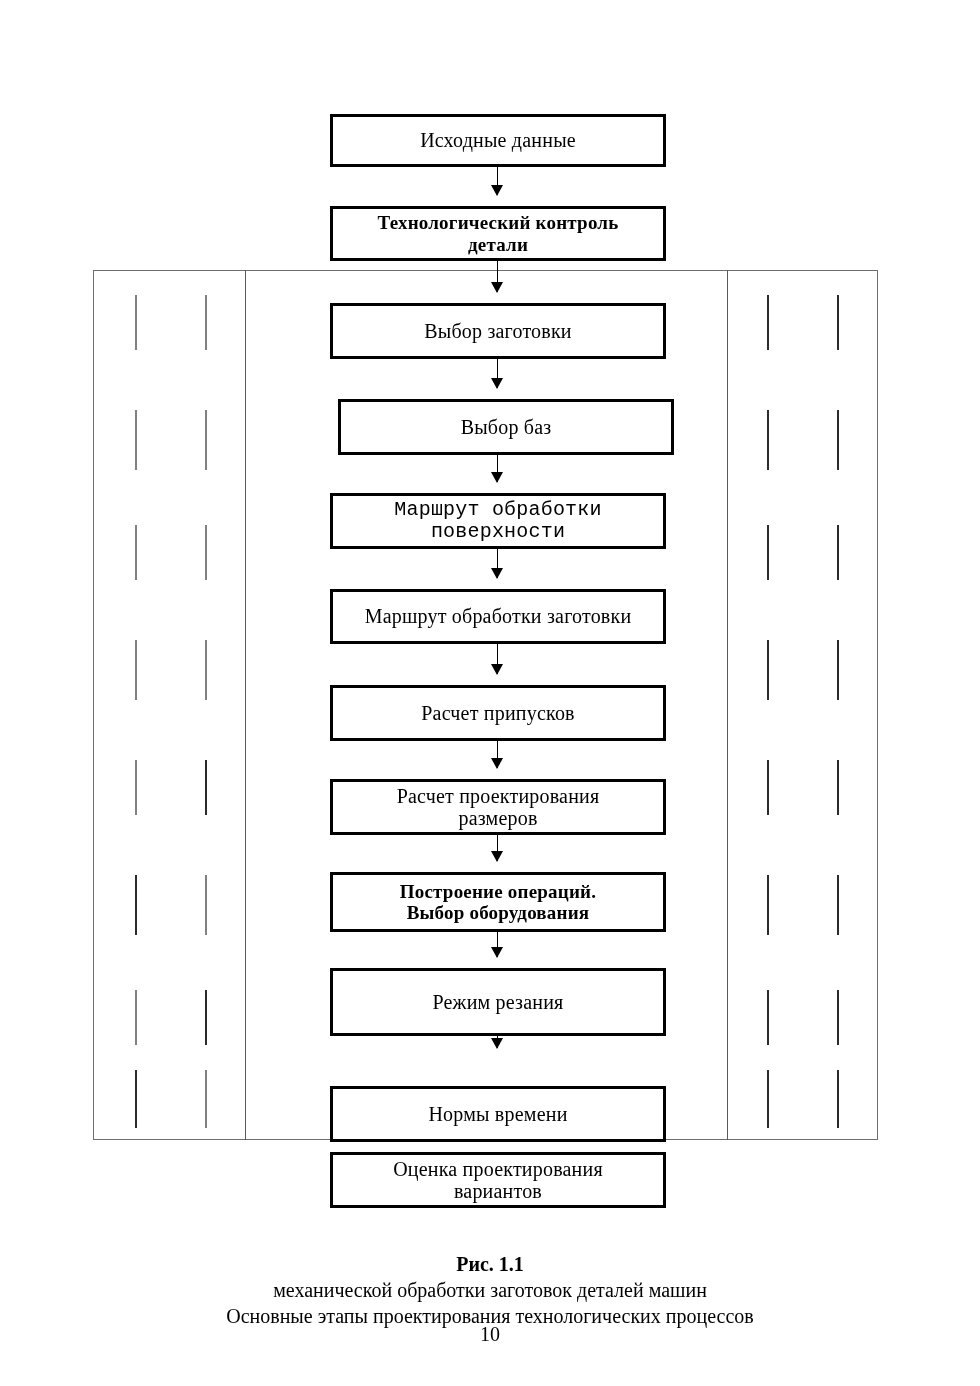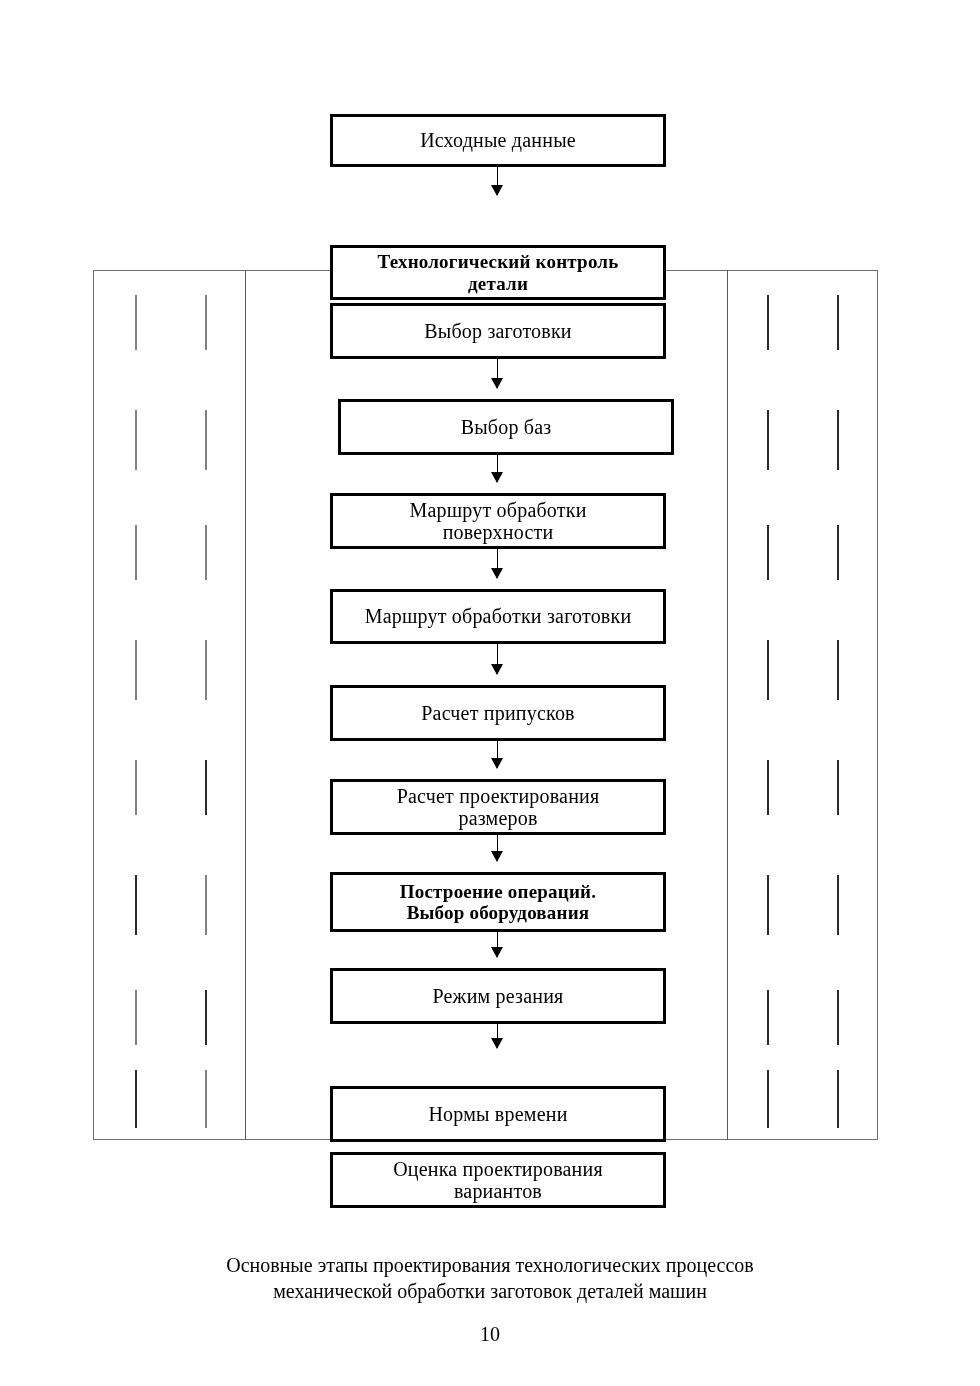--- a/index.html
+++ b/index.html
@@ -203,60 +203,61 @@
       <div class="connector" style="top: 1008px; height: 24px;"></div>
       <div class="arrowhead" style="top: 1022px;"></div>
       <div class="connector" style="top: 1099px; height: 26px;"></div>
       <div class="arrowhead" style="top: 1115px;"></div>
     </div>
 
   <div id="flow-layer">
       <div class="flow-box w-normal" style="top: 98px; height: 53px;">
         <span class="btext">Исходные данные</span>
       </div>
-      <div class="flow-box w-bold" style="top: 190px; height: 55px; margin-top: 39px;">
+      <div class="flow-box w-bold" style="top: 190px; height: 55px;">
         <span class="btext">Технологический контроль
 детали</span>
       </div>
       <div class="flow-box w-normal" style="top: 287px; height: 56px;">
         <span class="btext">Выбор заготовки</span>
       </div>
       <div class="flow-box w-normal" style="top: 383px; height: 56px; margin-left: 8px;">
         <span class="btext">Выбор баз</span>
       </div>
-      <div class="flow-box w-normal" style="top: 477px; height: 56px;">
+      <div class="flow-box w-normal" style="top: 477px; height: 56px; font-family: Liberation Mono, monospace;">
         <span class="btext">Маршрут обработки
 поверхности</span>
       </div>
       <div class="flow-box w-normal" style="top: 573px; height: 55px;">
         <span class="btext">Маршрут обработки заготовки</span>
       </div>
       <div class="flow-box w-normal" style="top: 669px; height: 56px;">
         <span class="btext">Расчет припусков</span>
       </div>
       <div class="flow-box w-normal" style="top: 763px; height: 56px;">
         <span class="btext">Расчет проектирования
 размеров</span>
       </div>
       <div class="flow-box w-semi" style="top: 856px; height: 60px;">
         <span class="btext">Построение операций.
 Выбор оборудования</span>
       </div>
-      <div class="flow-box w-normal" style="top: 952px; height: 56px;">
+      <div class="flow-box w-normal" style="top: 952px; height: 68px;">
         <span class="btext">Режим резания</span>
       </div>
       <div class="flow-box w-normal" style="top: 1043px; height: 56px; margin-top: 27px;">
         <span class="btext">Нормы времени</span>
       </div>
       <div class="flow-box w-normal" style="top: 1136px; height: 56px;">
         <span class="btext">Оценка проектирования
 вариантов</span>
       </div>
     </div>
 
   <div class="caption-block">
+    <div class="caption-title">Рис. 1.1</div>
+    <div class="caption-line">механической обработки заготовок деталей машин</div>
     <div class="caption-line">Основные этапы проектирования технологических процессов</div>
-    <div class="caption-line">механической обработки заготовок деталей машин</div>
   </div>
 
   <div class="page-number">10</div>
 
 </div>
 
 </body></html>

